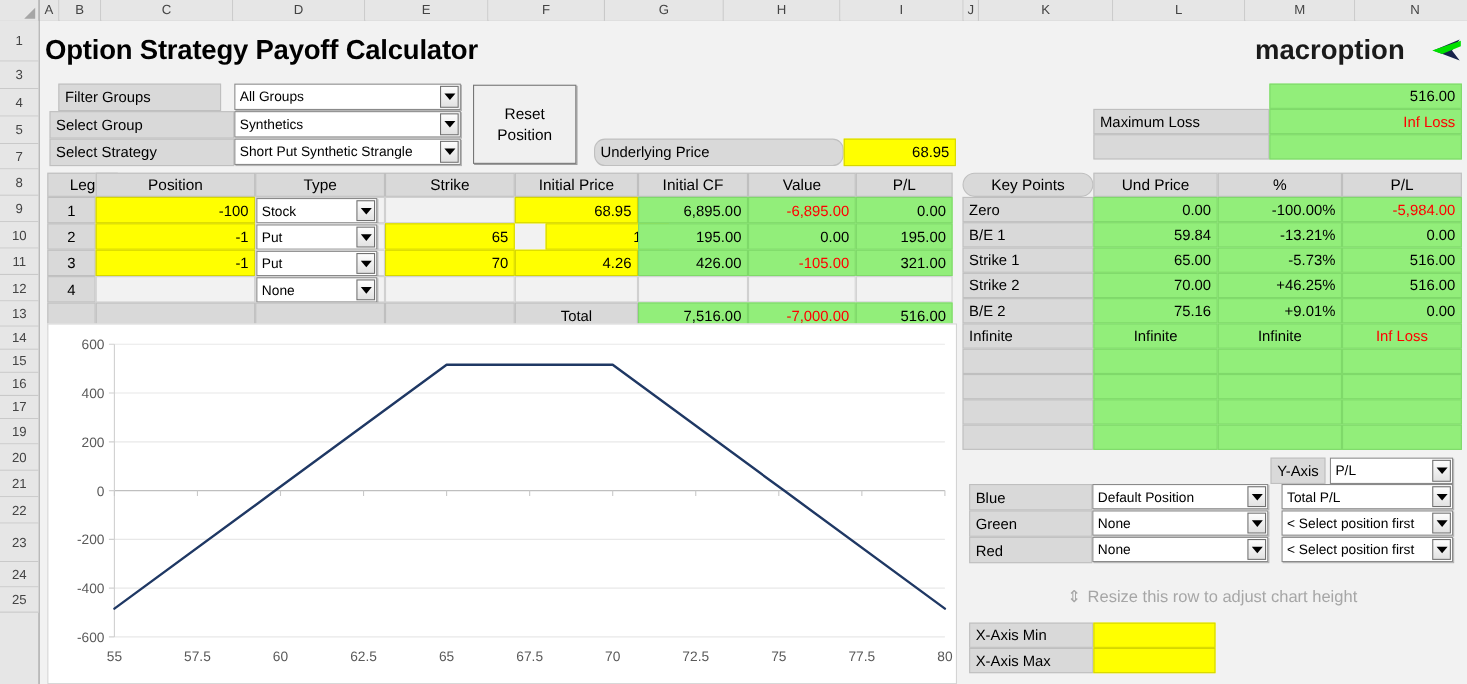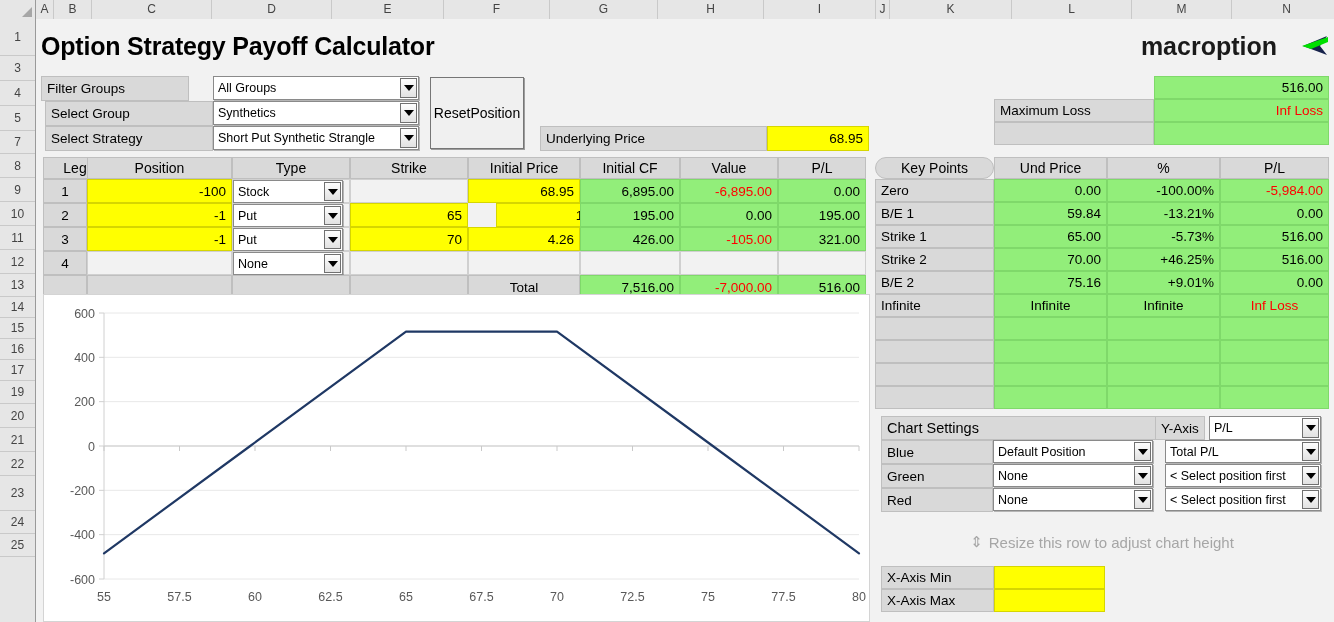--- a/index.html
+++ b/index.html
@@ -176,21 +176,21 @@
     <div class="abs title" style="left:4px; top:5px; width:700px; height:42px;">Option Strategy Payoff Calculator</div>
 
     <div class="abs logo" style="left:960px; top:5px; width:332px; height:42px;">
       <span>macroption</span>
       <svg width="44" height="26" viewBox="0 0 44 26">
         <path d="M42 3 L18 13 L42 22 L35 13 Z" fill="#17224b"></path>
         <path d="M43 4 L17 13 L26 16 L43 9 Z" fill="#00e000"></path>
       </svg>
     </div>
 
-    <div class="abs cell lbl" style="left:4px; top:56px; width:148px; height:25px;">Filter Groups</div>
+    <div class="abs cell lbl" style="left:16px; top:56px; width:148px; height:25px;">Filter Groups</div>
     <div class="abs cell lbl" style="left:8px; top:81px; width:168px; height:25px;">Select Group</div>
 
     <div class="abs dd" style="left:176px; top:56px; width:206px; height:24px;">
       <span class="ddtxt">All Groups</span>
       <span class="ddbtn">
           <i class="arw"></i>
         </span>
     </div>
     <div class="abs dd" style="left:176px; top:81px; width:206px; height:24px;">
       <span class="ddtxt">Synthetics</span>
@@ -200,26 +200,26 @@
     </div>
 
     <div class="abs cell lbl" style="left:8px; top:106px; width:168px; height:25px;">Select Strategy</div>
     <div class="abs dd" style="left:176px; top:106px; width:206px; height:24px;">
       <span class="ddtxt">Short Put Synthetic Strangle</span>
       <span class="ddbtn">
           <i class="arw"></i>
         </span>
     </div>
 
-    <div class="abs btn" style="left:393px; top:57px; width:94px; height:72px; flex-direction:row;">
+    <div class="abs btn" style="left:393px; top:57px; width:94px; height:72px; flex-direction:column;">
       <span>Reset</span>
       <span>Position</span>
     </div>
 
-    <div class="abs cell lbl" style="left:503px; top:106px; width:227px; height:25px;">Underlying Price</div>
+    <div class="abs cell lbl" style="left:503px; top:106px; width:227px; height:25px;border-radius:10px;">Underlying Price</div>
     <div class="abs cell yel" style="left:730px; top:106px; width:102px; height:25px;">68.95</div>
 
     <div class="abs cell grn" style="left:1117px; top:56px; width:175px; height:23px;">516.00</div>
 
     <div class="abs cell lbl" style="left:957px; top:79px; width:160px; height:23px;">Maximum Loss</div>
     <div class="abs cell grn neg" style="left:1117px; top:79px; width:175px; height:23px;">Inf Loss</div>
 
     <div class="abs cell lbl" style="left:957px; top:102px; width:160px; height:23px;"></div>
     <div class="abs cell grn" style="left:1117px; top:102px; width:175px; height:23px;"></div>
 
@@ -343,21 +343,20 @@
         <div class="abs cell grnl" style="left: 119px; top: 206px; width: 113px; height: 23px;"></div>
         <div class="abs cell grnl" style="left: 232px; top: 206px; width: 113px; height: 23px;"></div>
         <div class="abs cell grnl" style="left: 345px; top: 206px; width: 109px; height: 23px;"></div>
         <div class="abs cell lbl" style="left: 0px; top: 229px; width: 119px; height: 23px;"></div>
         <div class="abs cell grnl" style="left: 119px; top: 229px; width: 113px; height: 23px;"></div>
         <div class="abs cell grnl" style="left: 232px; top: 229px; width: 113px; height: 23px;"></div>
         <div class="abs cell grnl" style="left: 345px; top: 229px; width: 109px; height: 23px;"></div>
       </div>
 
     <div id="chart-settings" class="abs" style="left:838px; top:396px; width:454px; height:100px;">
-        <div class="abs cell lbl" style="left: 6px; top: 0px; width: 324px; height: 24px; font-size: 14.5px;">Chart Settings</div>
         <div class="abs cell lbl ctr" style="left: 280px; top: 0px; width: 50px; height: 24px;">Y-Axis</div>
         <div class="abs dd" style="left: 334px; top: 0px; width: 112px; height: 24px;">
           <span class="ddtxt">P/L</span>
           <span class="ddbtn">
             <i class="arw"></i>
           </span>
         </div>
         <div class="abs cell lbl" style="left: 6px; top: 24px; width: 112px; height: 24px;">Blue</div>
         <div class="abs dd" style="left: 118px; top: 24px; width: 160px; height: 23px;">
           <span class="ddtxt">Default Position</span>

